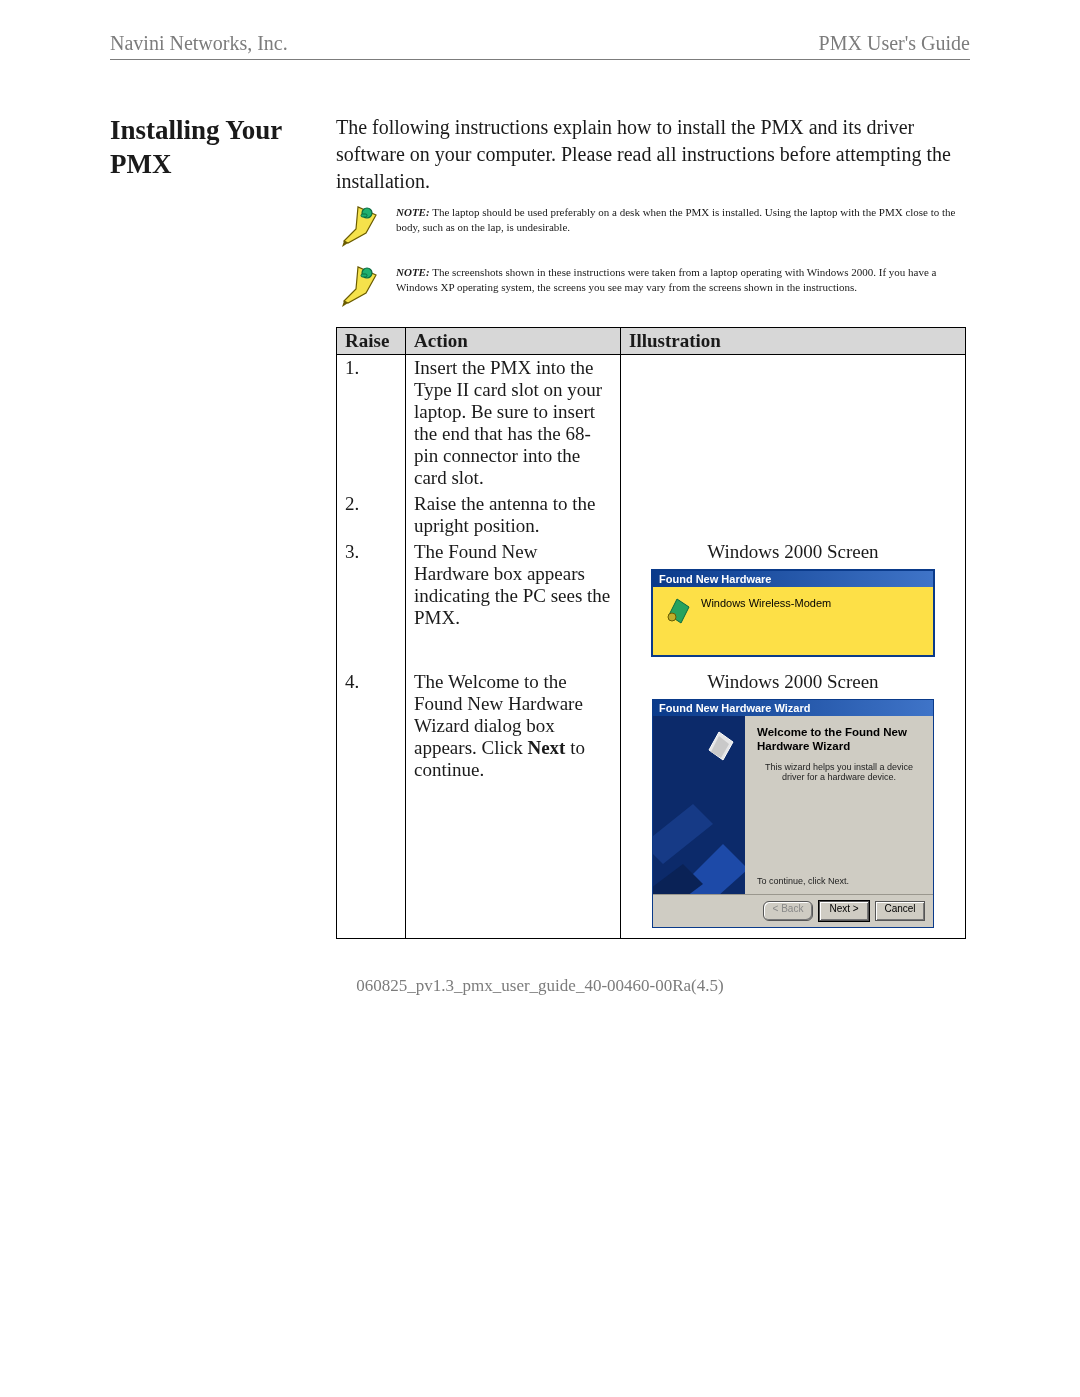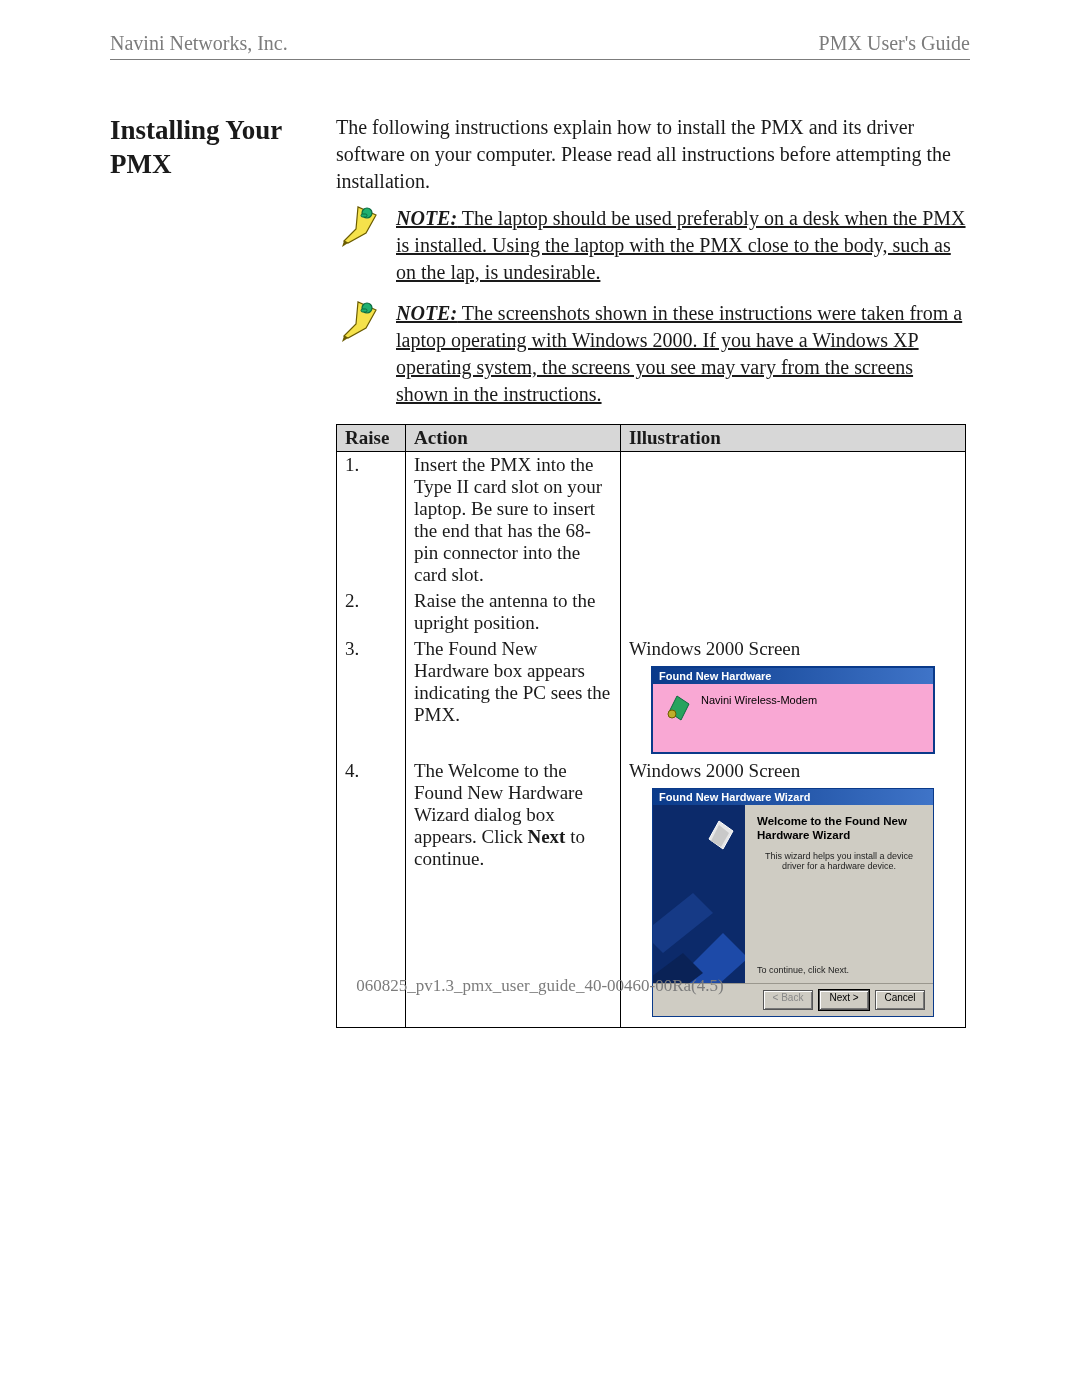--- a/index.html
+++ b/index.html
@@ -53,23 +53,22 @@
   .note-block {
     display: flex;
     align-items: flex-start;
     gap: 16px;
     margin-bottom: 14px;
   }
   .note-icon {
     flex: 0 0 44px;
   }
   .note-text {
-    font-size: 20px;
+    font-size: 11px;
     line-height: 1.35;
-    text-decoration: underline;
   }
   .note-text em {
     font-style: italic;
     font-weight: bold;
   }
   
   table.steps {
     width: 630px;
     border-collapse: collapse;
     font-size: 19px;
@@ -88,29 +87,30 @@
     padding: 2px 8px;
     vertical-align: top;
   }
   table.steps tr.last-row td {
     border-bottom: 1px solid #000;
   }
   .step-col { width: 52px; }
   .action-col { width: 198px; }
   .illus-col { }
   .illus-caption {
+    text-align: center;
     font-size: 19px;
     margin-bottom: 6px;
   }
   
   .fnh-box {
     width: 280px;
-    margin: 0 auto 2px auto;
+    margin: 0 auto 10px auto;
     border: 2px solid #0a3a8a;
-    background: #f9a8d4;
+    background: #fde047;
     font-family: Tahoma, Arial, sans-serif;
     font-size: 11px;
   }
   .fnh-title {
     background: linear-gradient(to right, #0a3a8a, #3f74c8);
     color: #fff;
     font-weight: bold;
     padding: 2px 6px;
     font-size: 11px;
   }
@@ -197,20 +197,21 @@
     border: 1px solid #555;
     font-size: 10px;
     font-family: Tahoma, Arial, sans-serif;
     line-height: 14px;
     text-align: center;
     color: #000;
     box-shadow: 1px 1px 0 #fff inset, -1px -1px 0 #777 inset;
   }
   .win-btn.disabled {
     color: #888;
+    border-radius: 6px;
   }
   .win-btn.default {
     outline: 1px solid #000;
   }
   .footer {
     position: absolute;
     bottom: 38px;
     left: 0;
     width: 100%;
     text-align: center;
@@ -292,21 +293,21 @@
             <div class="illus-caption">Windows 2000 Screen</div>
             <div class="fnh-box">
               <div class="fnh-title">Found New Hardware</div>
               <div class="fnh-body">
                 <span>
                   <svg width="28" height="28" viewBox="0 0 28 28">
                     <polygon points="6,18 14,2 26,10 18,26" fill="#27a35e" stroke="#0b6b40" stroke-width="1"></polygon>
                     <circle cx="9" cy="20" r="4" fill="#bfae2a" stroke="#6b5c00" stroke-width="1"></circle>
                   </svg>
                 </span>
-                <span>Navini Wireless-Modem</span>
+                <span>Windows Wireless-Modem</span>
               </div>
             </div>
           </td>
         </tr>
 
         <tr class="last-row">
           <td>4.</td>
           <td>
             <span>The Welcome to the Found New Hardware Wizard dialog box appears. Click </span><b>Next</b><span> to continue.</span>
           </td>

